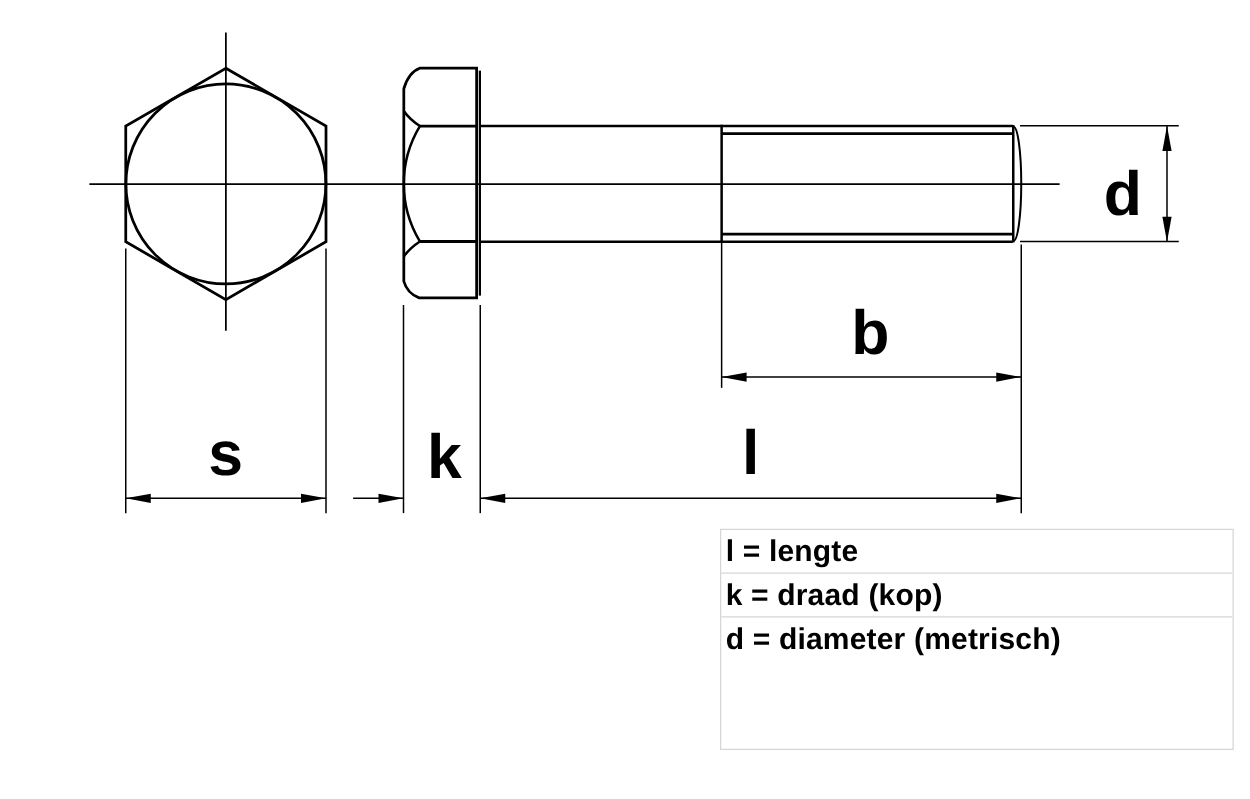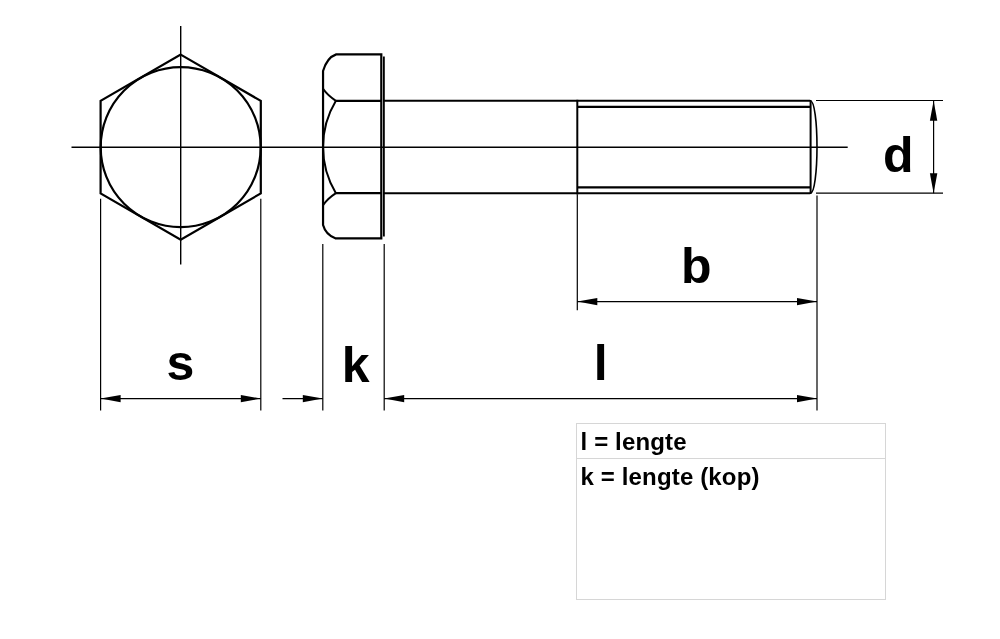--- a/index.html
+++ b/index.html
@@ -1,18 +1,18 @@
 <!DOCTYPE html>
 <html><head>
 <meta charset="utf-8">
 <style>
   html,body{margin:0;padding:0;background:#ffffff;}
   body{width:1000px;height:639px;position:relative;font-family:"Liberation Sans",sans-serif;}
   #tbl{
-    position:absolute;left:576px;top:423px;width:310px;height:177px;
+    position:absolute;left:576px;top:423px;width:411px;height:177px;
     border:1px solid #d6d6d6;box-sizing:border-box;background:#fff;
   }
   #tbl .row{
     height:35.1px;line-height:34px;padding-top:1px;border-bottom:1px solid #d6d6d6;
     font-weight:bold;font-size:24px;color:#000;padding-left:3.5px;letter-spacing:0.15px;
     white-space:nowrap;overflow:hidden;box-sizing:border-box;
   }
   #tbl .row:last-child{border-bottom:none;}
 </style>
 </head>
@@ -75,14 +75,15 @@
 
   <text x="180.5" y="380" font-size="50" font-weight="bold" text-anchor="middle">s</text>
   <text x="355.6" y="382" font-size="50" font-weight="bold" text-anchor="middle">k</text>
   <text x="600.6" y="379.5" font-size="50" font-weight="bold" text-anchor="middle">l</text>
   <text x="696.3" y="283" font-size="50" font-weight="bold" text-anchor="middle">b</text>
   <text x="898.3" y="172" font-size="50" font-weight="bold" text-anchor="middle">d</text>
 </svg>
 
 <div id="tbl">
   <div class="row">l = lengte</div>
-  <div class="row">k = lengte (kop)</div>
+  <div class="row">k = draad (kop)</div>
+  <div class="row">d = diameter (metrisch)</div>
 </div>
 
 </body></html>

